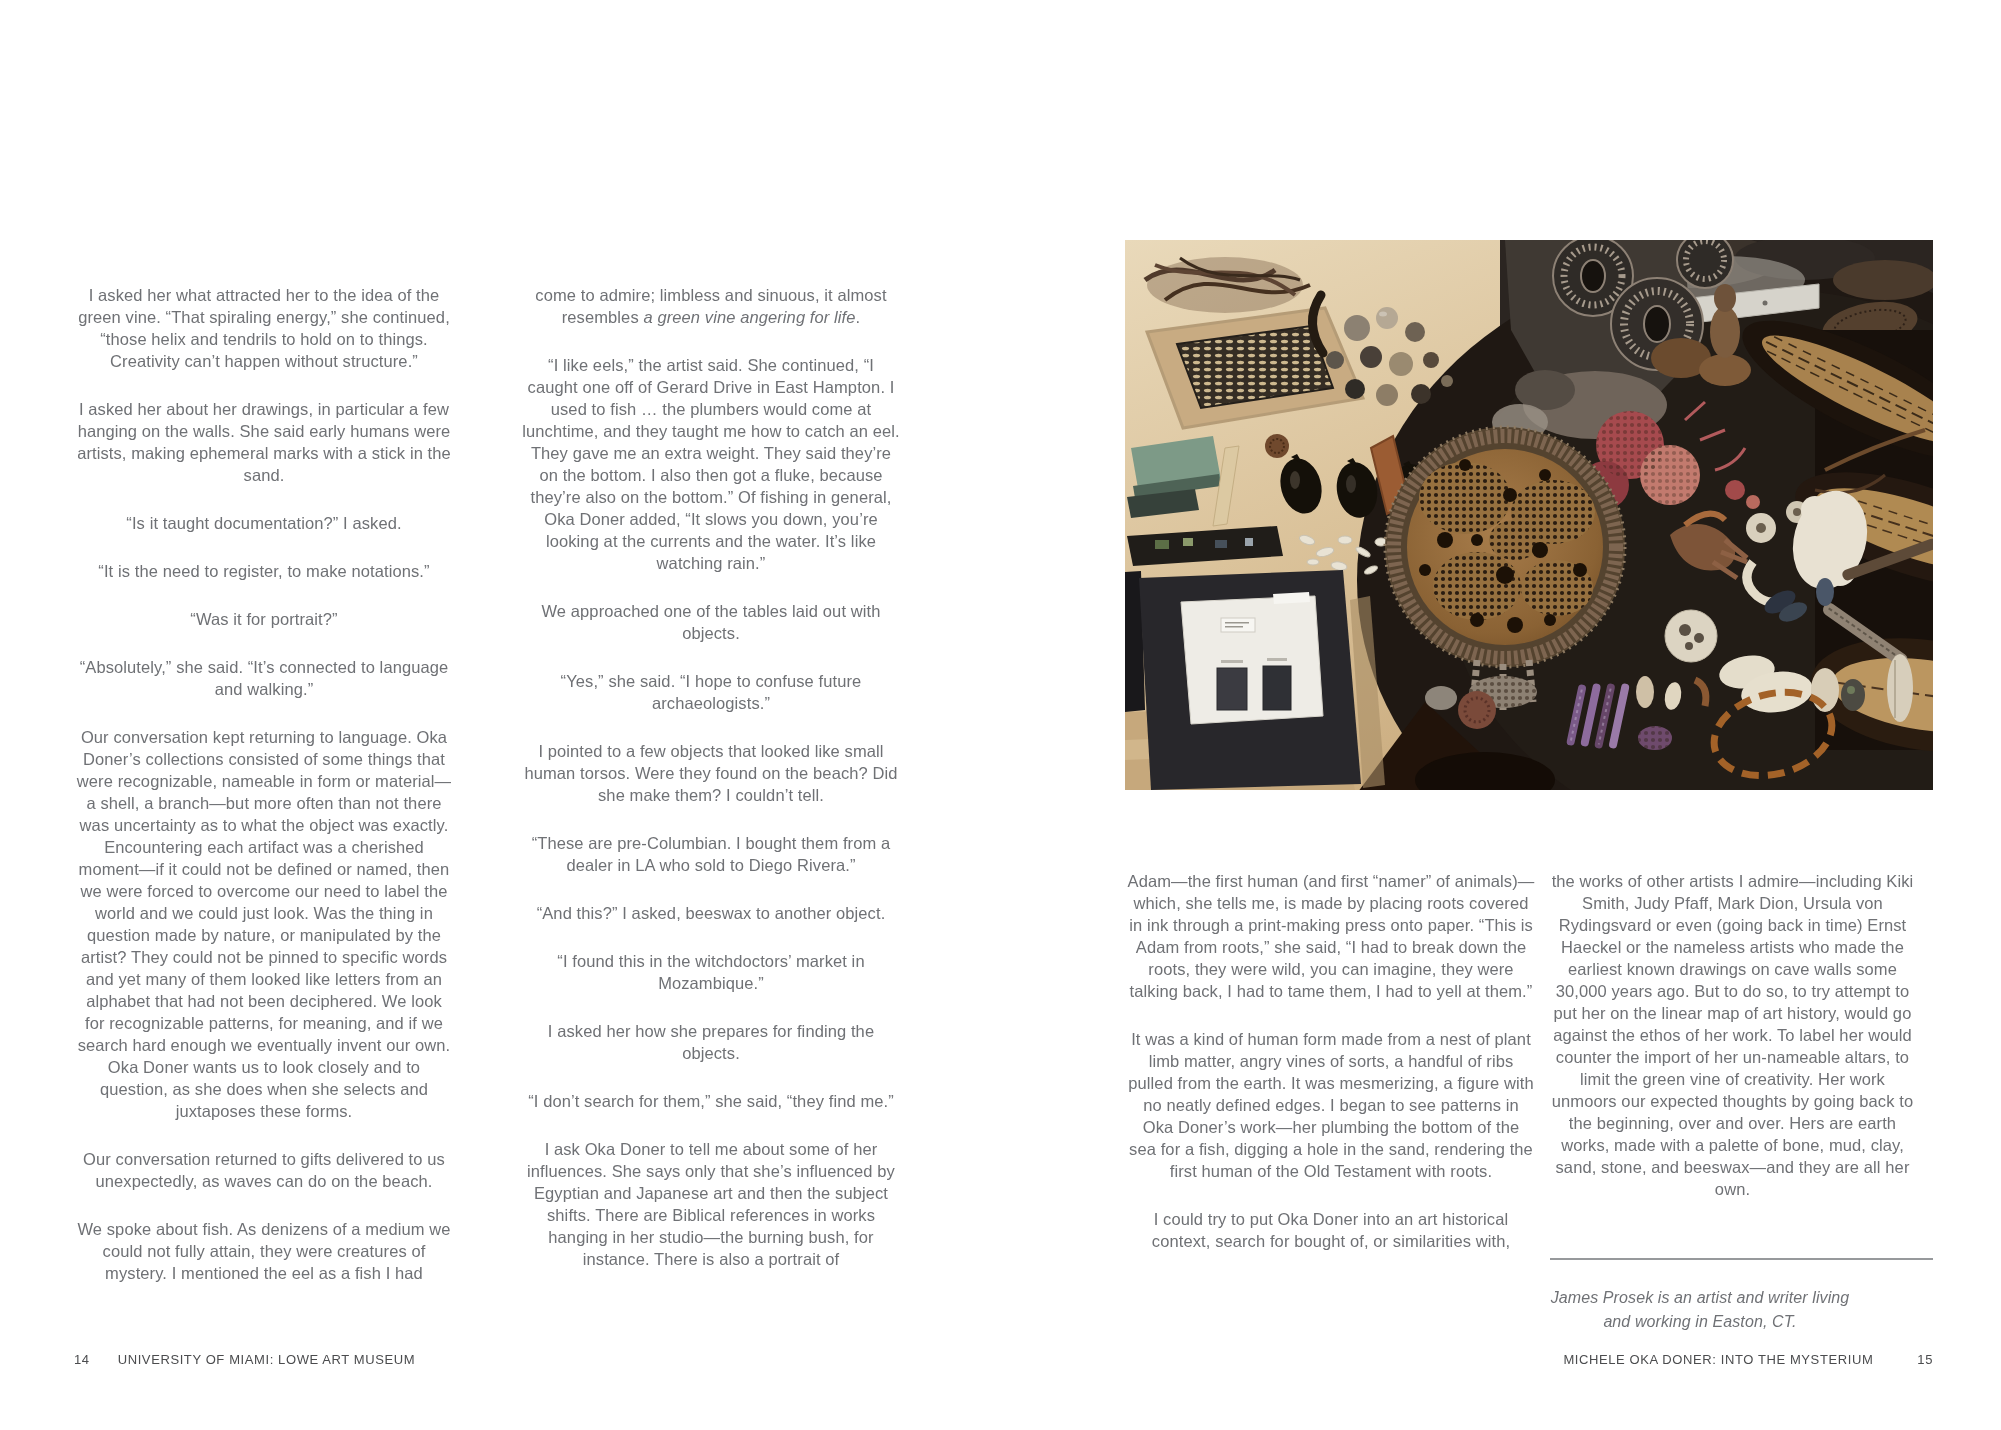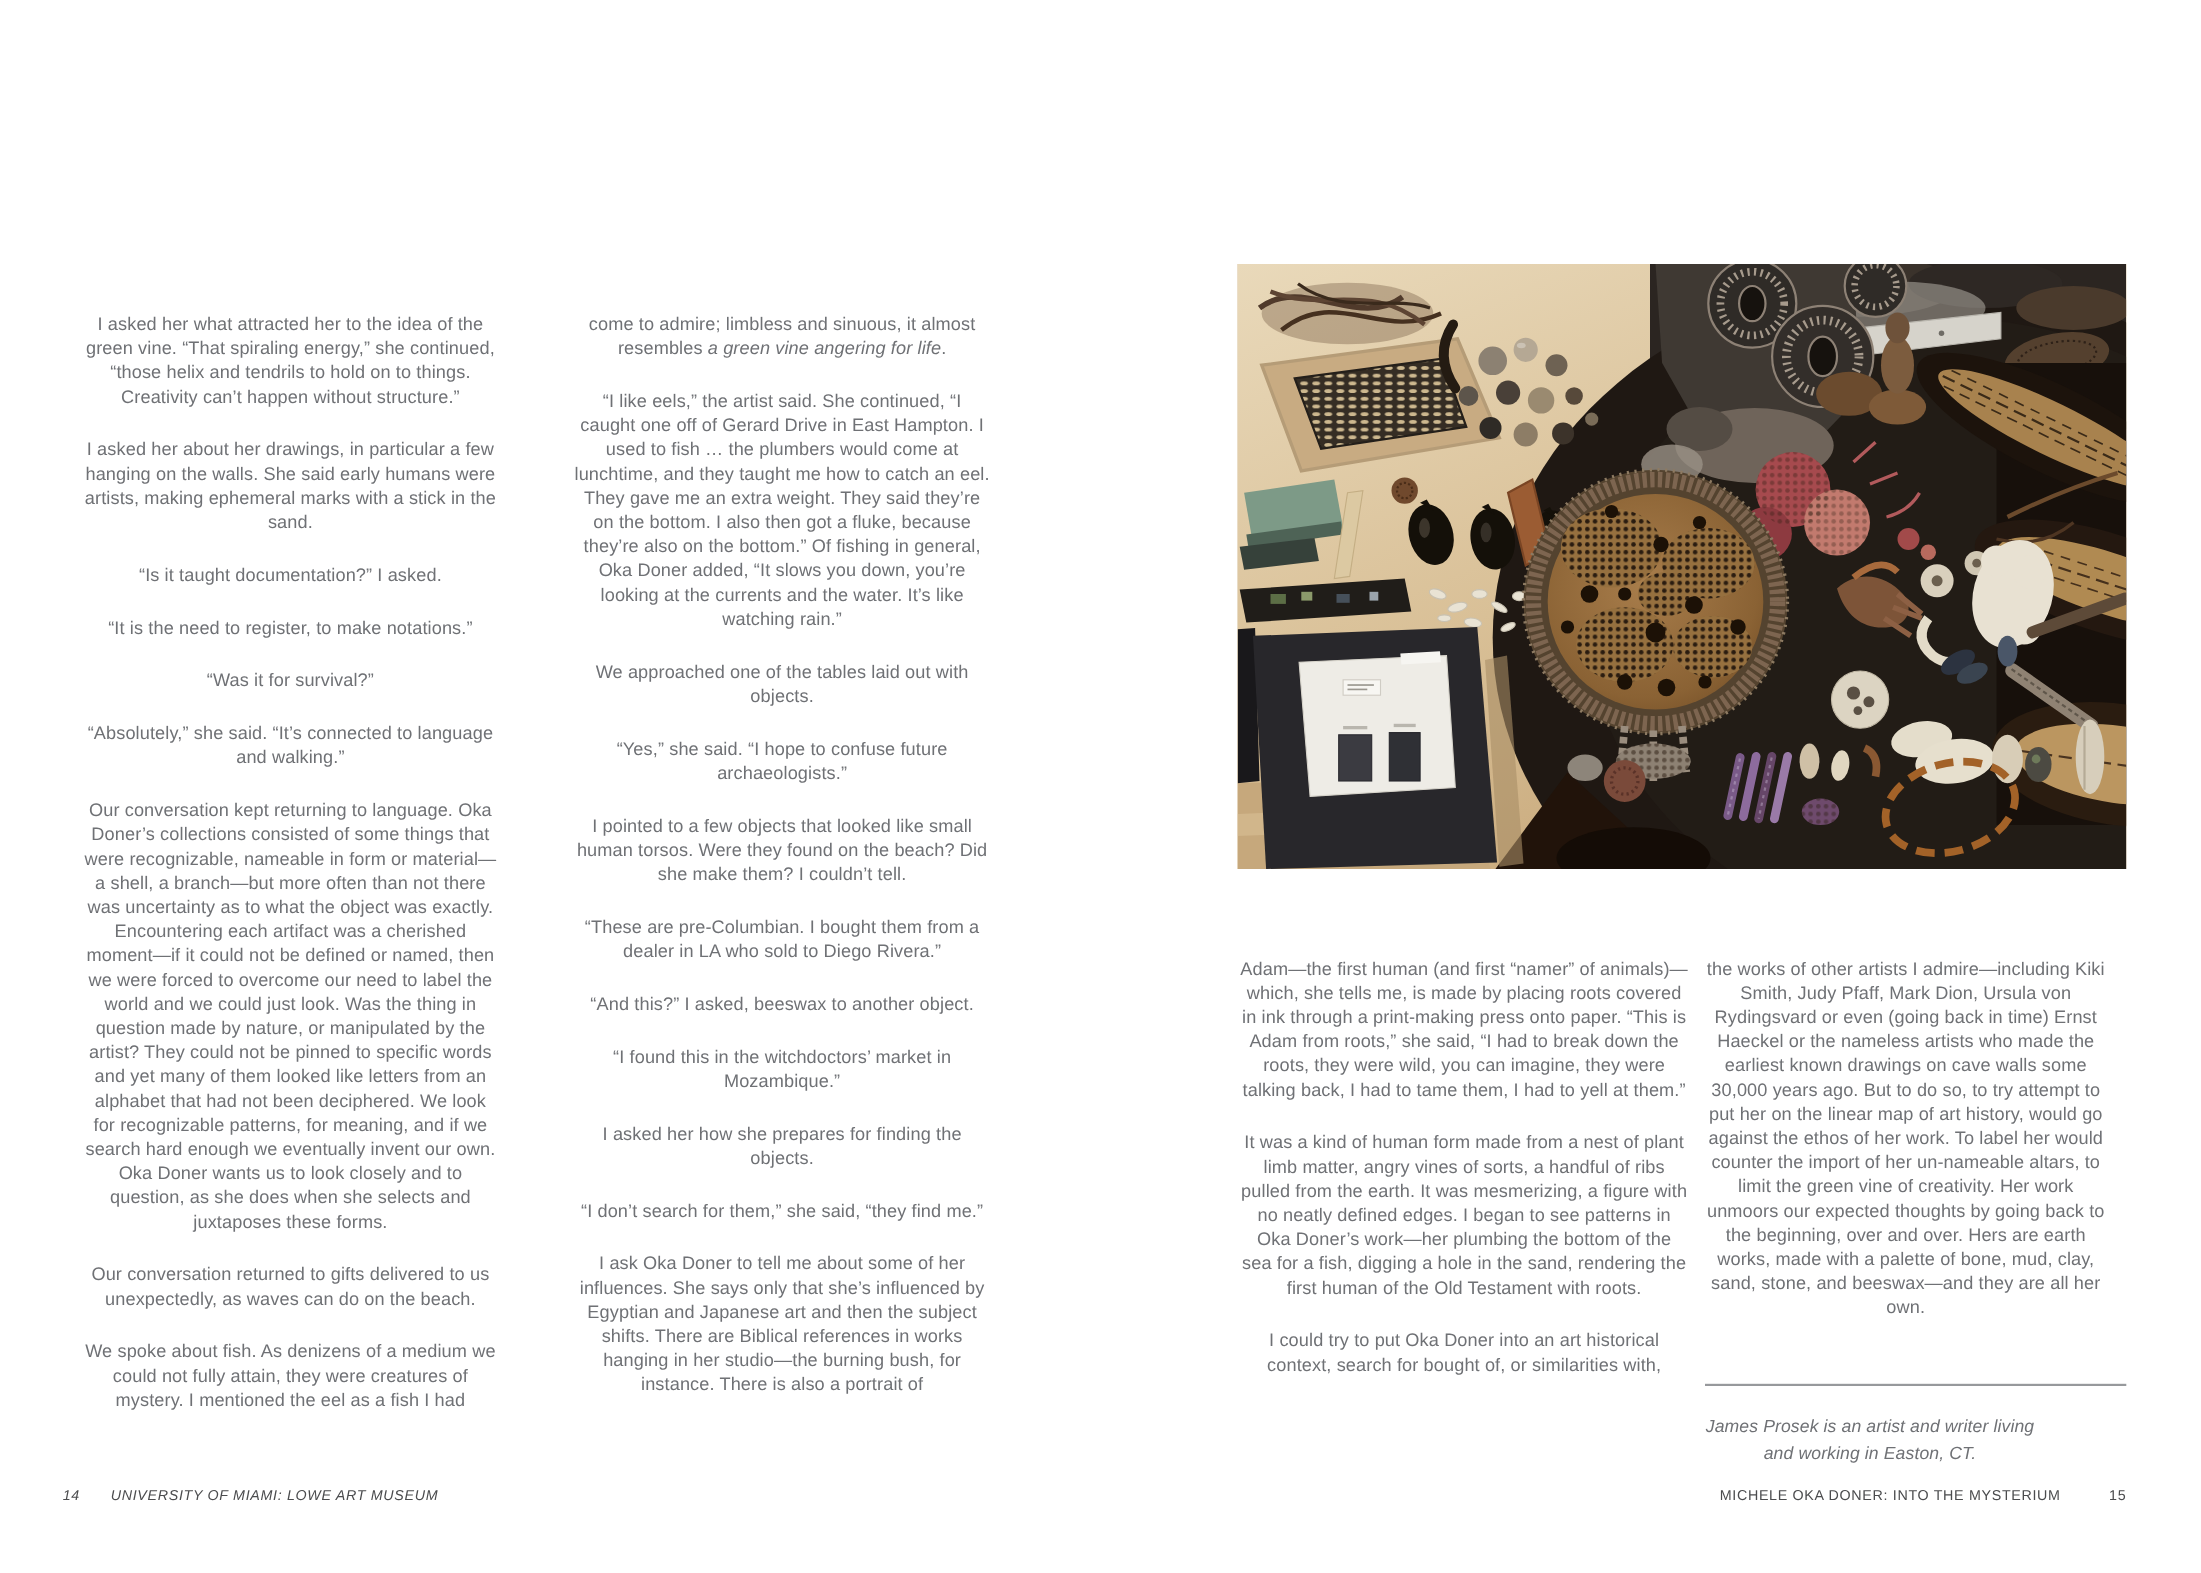--- a/index.html
+++ b/index.html
@@ -46,34 +46,34 @@
   .footer{
     position:absolute;
     top:1352px;
     font-size:13px;
     letter-spacing:0.6px;
     color:#4b4c4e;
     display:flex;
     align-items:baseline;
     white-space:nowrap;
   }
-  .footer-left{left:57px;gap:28px;font-style:italic;}
+  .footer-left{left:74px;gap:28px;}
   .footer-right{right:68px;gap:44px;}
 </style>
 </head>
 <body>
 
 <div class="spread">
 
   <div class="col" style="left:75px;top:240px;width:378px;">
       <p><span>I asked her what attracted her to the idea of the green vine. “That spiraling energy,” she continued, “those helix and tendrils to hold on to things. Creativity can’t happen without structure.”</span></p>
       <p><span>I asked her about her drawings, in particular a few hanging on the walls. She said early humans were artists, making ephemeral marks with a stick in the sand.</span></p>
       <p><span>“Is it taught documentation?” I asked.</span></p>
       <p><span>“It is the need to register, to make notations.”</span></p>
-      <p><span>“Was it for survival?”</span></p>
+      <p><span>“Was it for portrait?”</span></p>
       <p><span>“Absolutely,” she said. “It’s connected to language and walking.”</span></p>
       <p><span>Our conversation kept returning to language. Oka Doner’s collections consisted of some things that were recognizable, nameable in form or material—a shell, a branch—but more often than not there was uncertainty as to what the object was exactly. Encountering each artifact was a cherished moment—if it could not be defined or named, then we were forced to overcome our need to label the world and we could just look. Was the thing in question made by nature, or manipulated by the artist? They could not be pinned to specific words and yet many of them looked like letters from an alphabet that had not been deciphered. We look for recognizable patterns, for meaning, and if we search hard enough we eventually invent our own. Oka Doner wants us to look closely and to question, as she does when she selects and juxtaposes these forms.</span></p>
       <p><span>Our conversation returned to gifts delivered to us unexpectedly, as waves can do on the beach.</span></p>
       <p><span>We spoke about fish. As denizens of a medium we could not fully attain, they were creatures of mystery. I mentioned the eel as a fish I had</span></p>
     </div>
 
   <div class="col" style="left:522px;top:240px;width:378px;">
       <p><span>come to admire; limbless and sinuous, it almost resembles </span><span class="it">a green vine angering for life</span><span>.</span></p>
       <p><span>“I like eels,” the artist said. She continued, “I caught one off of Gerard Drive in East Hampton. I used to fish … the plumbers would come at lunchtime, and they taught me how to catch an eel. They gave me an extra weight. They said they’re on the bottom. I also then got a fluke, because they’re also on the bottom.” Of fishing in general, Oka Doner added, “It slows you down, you’re looking at the currents and the water. It’s like watching rain.”</span></p>
       <p><span>We approached one of the tables laid out with objects.</span></p>

